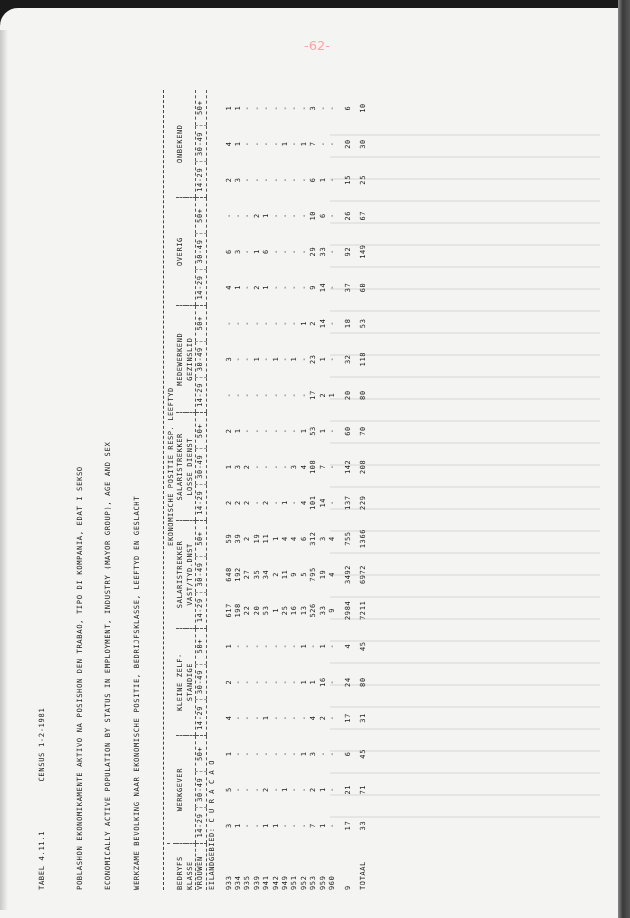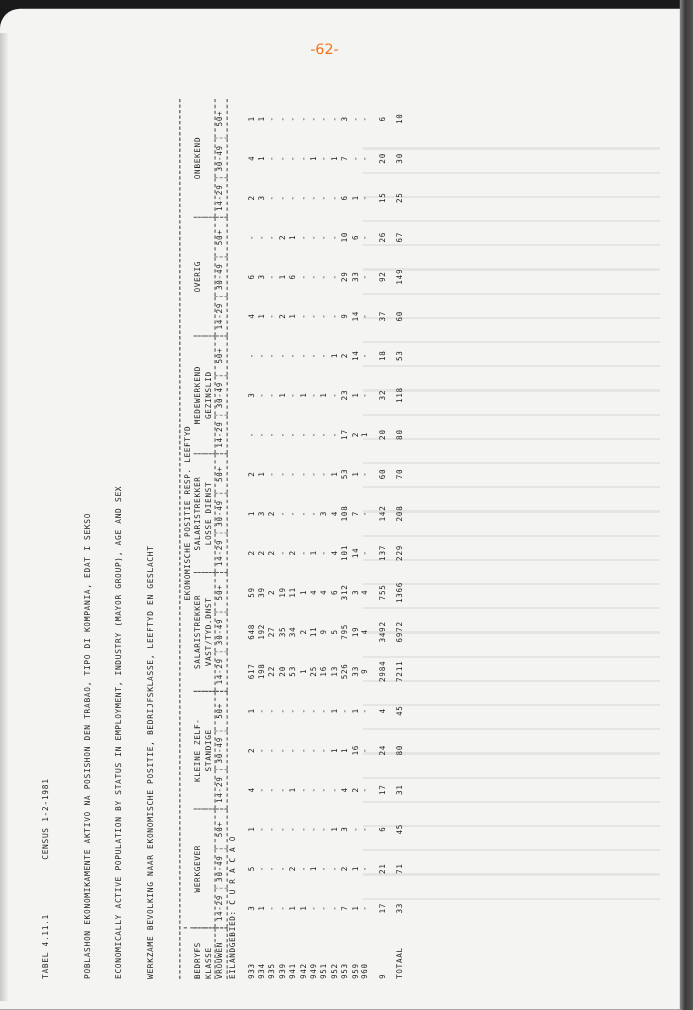--- a/index.html
+++ b/index.html
@@ -1,20 +1,20 @@
 <!DOCTYPE html>
 <html><head>
 <meta charset="utf-8">
 <style>
   html,body{margin:0;padding:0;}
   body{width:630px;height:918px;overflow:hidden;background:#1a1a1a;position:relative;font-family:"DejaVu Sans Mono",monospace;}
   .page{position:absolute;left:0;top:8px;width:620px;height:910px;background:#f4f4f2;border-radius:18px 0 0 0;}
   .spine{position:absolute;right:0;top:0;width:12px;height:918px;background:linear-gradient(90deg,#888,#3a3a3a 40%,#555);}
   .leftshade{position:absolute;left:0;top:30px;width:8px;height:880px;background:linear-gradient(90deg,#c8c8c6,#f4f4f2);}
-  .pagenum{position:absolute;left:282px;top:38px;font-family:"DejaVu Sans",sans-serif;font-size:13px;color:#f97316;}
+  .pagenum{position:absolute;left:304px;top:38px;font-family:"DejaVu Sans",sans-serif;font-size:13px;color:#fca5a5;}
   .ghost{position:absolute;left:330px;top:120px;width:270px;height:700px;opacity:.12;
     background:repeating-linear-gradient(180deg,transparent 0 14px,#777 14px 16px,transparent 16px 22px);}
   
   .rot{position:absolute;left:18px;top:890px;width:800px;height:330px;transform-origin:0 0;transform:rotate(-90deg);
        color:#222;font-size:7.2px;letter-spacing:.6px;}
   .title{line-height:9.5px;white-space:pre;}
   .title .r1{margin-bottom:9px;}
   .dash{border-top:1px dashed #444;margin:3px 0;}
   table{border-collapse:collapse;width:800px;table-layout:fixed;}
   td,th{font-weight:normal;padding:0;text-align:center;white-space:nowrap;height:9.4px;line-height:9.4px;font-size:7px;}

